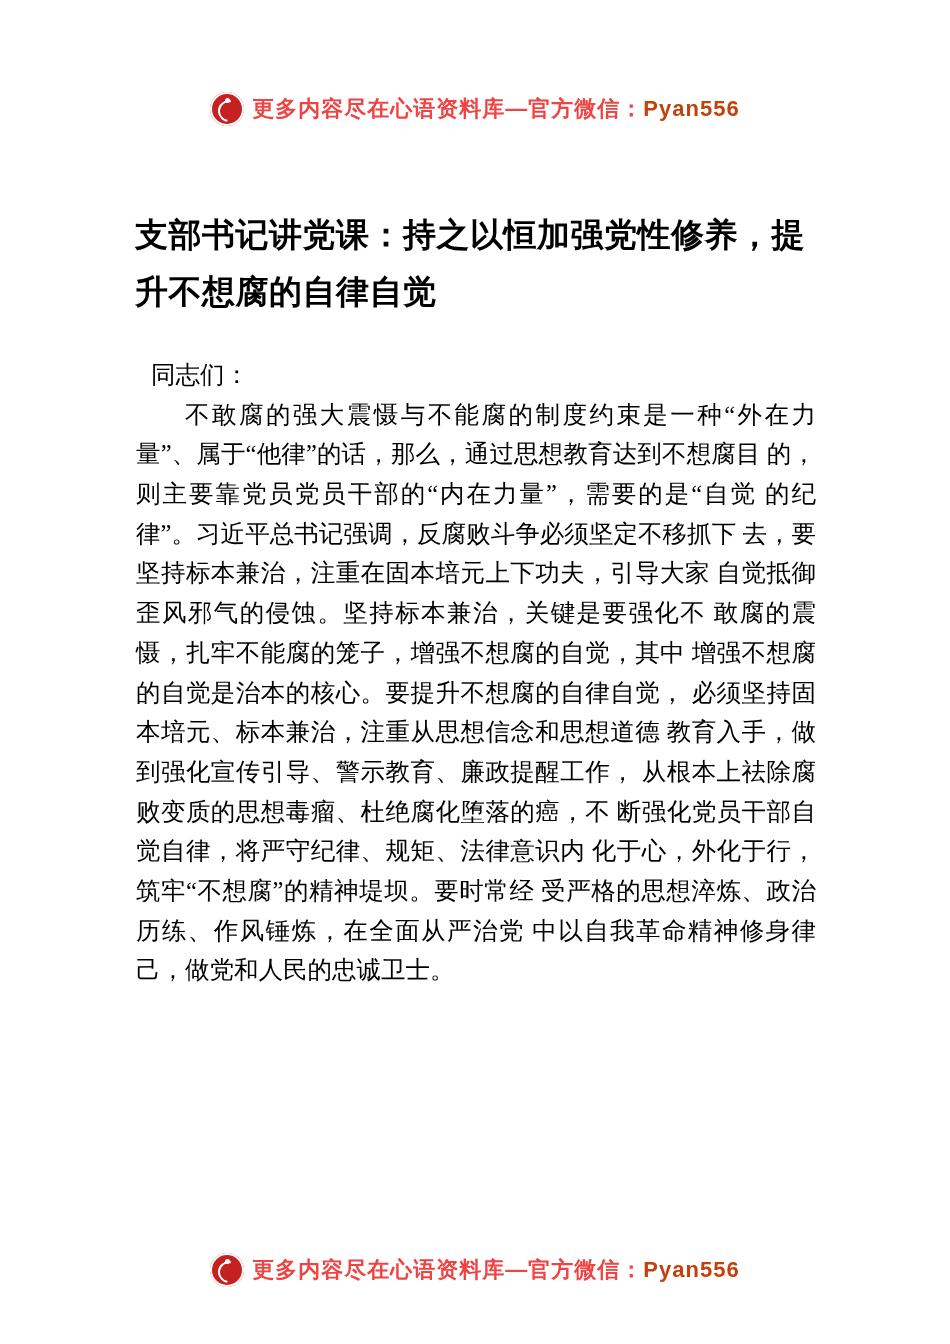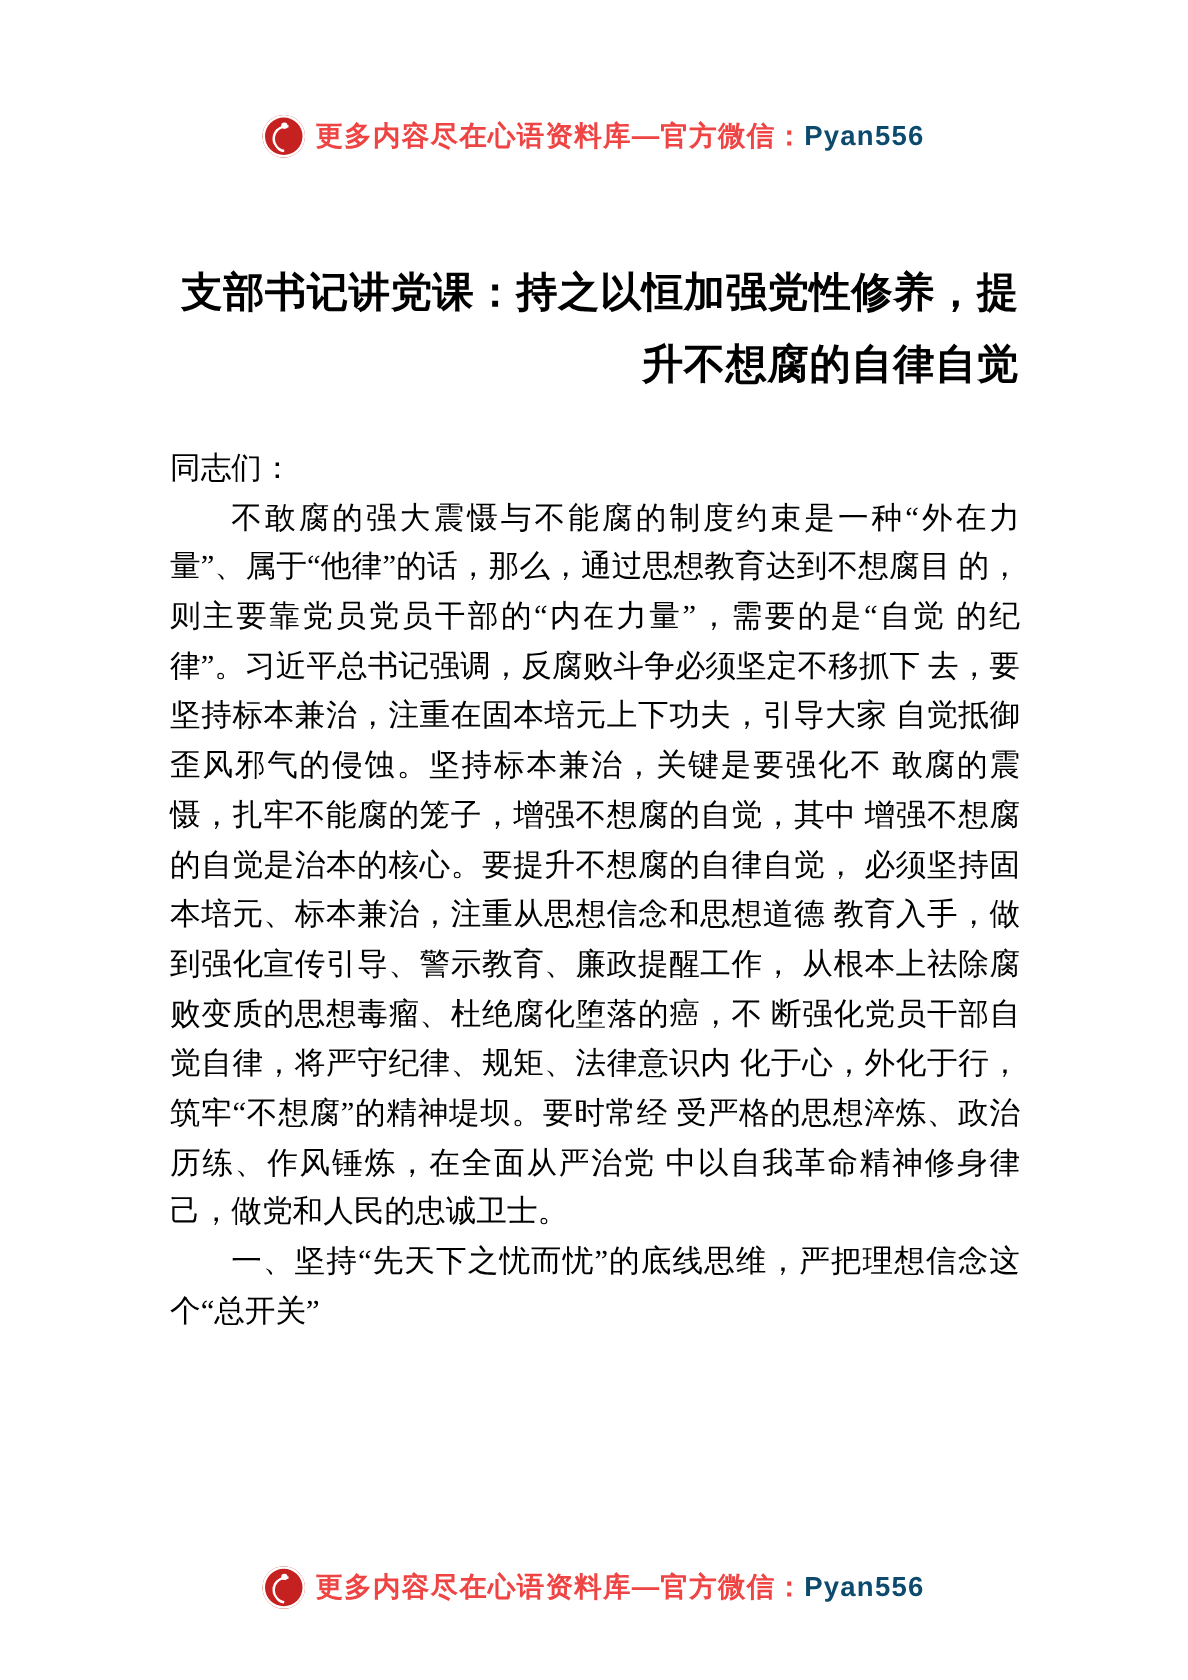--- a/index.html
+++ b/index.html
@@ -77,30 +77,30 @@
     font-weight: bold;
     font-size: 22px;
     letter-spacing: 1px;
     color: #c0392b;
     white-space: nowrap;
   }
   .wm-text .dark {
     color: #ef4444;
   }
   .wm-text .accent {
-    color: #0c4a6e;
+    color: #c2410c;
   }
 
   
   .doc-title {
     position: absolute;
     top: 185px;
     left: 135px;
     width: 680px;
-    text-align: right;
+    text-align: left;
     font-family: "Liberation Serif", "DejaVu Serif", serif;
     font-weight: bold;
     font-size: 33px;
     line-height: 1.72;
     letter-spacing: 0.5px;
   }
 
   
   .doc-body {
     position: absolute;
@@ -113,38 +113,38 @@
     text-justify: inter-ideograph;
   }
   .doc-body p {
     margin: 0 0 0 0;
   }
   .doc-body p.indent {
     text-indent: 2em;
   }
   .doc-body p.noindent {
     text-indent: 0;
+    margin-left: 15px;
   }
 </style>
 </head>
 <body>
 
 <div class="page">
 
   <div class="watermark top">
     <div class="wm-logo"></div>
     <div class="wm-text"><span class="dark">更多内容尽在心语资料库—官方微信：</span><span class="accent">Pyan556</span></div>
   </div>
 
   <h1 class="doc-title">支部书记讲党课：持之以恒加强党性修养，提升不想腐的自律自觉</h1>
 
   <div class="doc-body">
     <p class="noindent">同志们：</p>
     <p class="indent">不敢腐的强大震慑与不能腐的制度约束是一种“外在力量”、属于“他律”的话，那么，通过思想教育达到不想腐目 的，则主要靠党员党员干部的“内在力量”，需要的是“自觉 的纪律”。习近平总书记强调，反腐败斗争必须坚定不移抓下 去，要坚持标本兼治，注重在固本培元上下功夫，引导大家 自觉抵御歪风邪气的侵蚀。坚持标本兼治，关键是要强化不 敢腐的震慑，扎牢不能腐的笼子，增强不想腐的自觉，其中 增强不想腐的自觉是治本的核心。要提升不想腐的自律自觉， 必须坚持固本培元、标本兼治，注重从思想信念和思想道德 教育入手，做到强化宣传引导、警示教育、廉政提醒工作， 从根本上祛除腐败变质的思想毒瘤、杜绝腐化堕落的癌，不 断强化党员干部自觉自律，将严守纪律、规矩、法律意识内 化于心，外化于行，筑牢“不想腐”的精神堤坝。要时常经 受严格的思想淬炼、政治历练、作风锤炼，在全面从严治党 中以自我革命精神修身律己，做党和人民的忠诚卫士。</p>
-    <p class="indent">一、坚持“先天下之忧而忧”的底线思维，严把理想信念这个“总开关”</p>
   </div>
 
   <div class="watermark bottom">
     <div class="wm-logo"></div>
     <div class="wm-text"><span class="dark">更多内容尽在心语资料库—官方微信：</span><span class="accent">Pyan556</span></div>
   </div>
 
 </div>
 
 </body></html>

